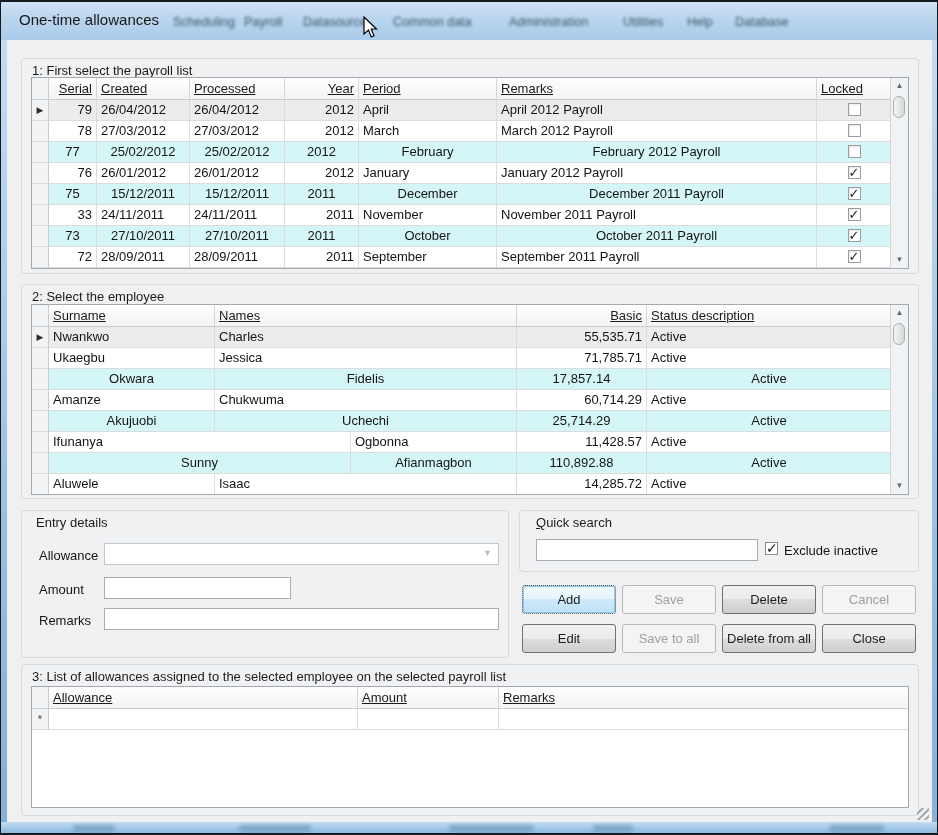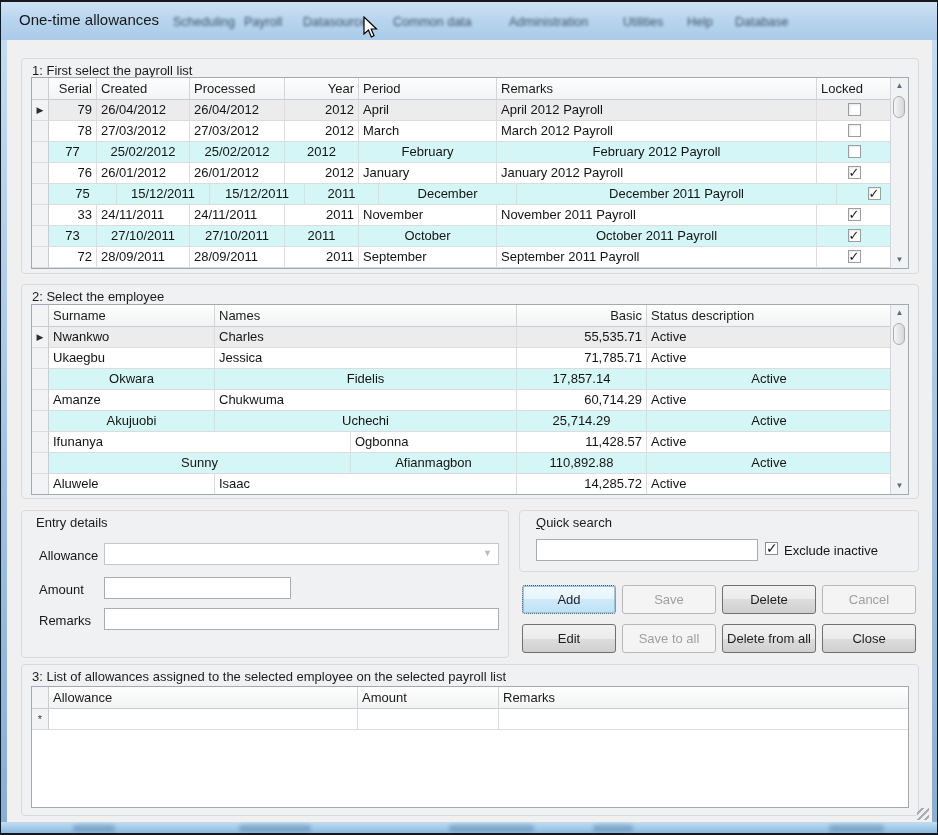--- a/index.html
+++ b/index.html
@@ -24,21 +24,21 @@
   
   #cursor{position:absolute;left:362px;top:14px;z-index:50;}
   
   .group{position:absolute;border:1px solid #d8dbde;border-radius:4px;background:#eff1f2;}
   .group-title{position:absolute;font-size:13px;color:#1c1c1c;white-space:nowrap;}
   
   .grid{position:absolute;background:#fff;border:1px solid #a3a9ae;overflow:hidden;}
   .grow{display:flex;width:100%;}
   .hcell{height:22px;line-height:21px;font-size:13px;color:#1b1b1b;padding:0 4px;
     background:linear-gradient(180deg,#fefefe,#f2f3f4);
-    border-right:1px solid #d3d6d9;border-bottom:1px solid #c9ccd0;overflow:hidden;white-space:nowrap;flex:none;}
+    border-right:1px solid #d3d6d9;border-bottom:1px solid #c9ccd0;overflow:hidden;white-space:nowrap;flex:none;text-decoration:underline;}
   .cell{height:21px;line-height:20px;font-size:13px;color:#141414;padding:0 4px;
     border-right:1px solid #dcdcdc;border-bottom:1px solid #dcdcdc;overflow:hidden;white-space:nowrap;flex:none;}
   .cell.r,.hcell.r{text-align:right;}
   .ind{background:#f2f3f4;border-right:1px solid #c9ccd0;text-align:center;padding:0;}
   .arrow-glyph{font-size:9px;color:#2d2d2d;}
   .newrow-glyph{font-size:11px;color:#3a3a3a;}
   .row-sel .cell{background:#ececec;}
   .row-alt .cell{background:#d5f6f7;text-align:center;}
   .row-sel .cell.ind,.row-alt .cell.ind{background:#f2f3f4;}
   .chk{display:inline-block;width:13px;height:13px;margin-top:3px;background:#fff;
@@ -142,21 +142,21 @@
         <div class="cell r" style="width: 48px;">76</div>
         <div class="cell" style="width: 93px;">26/01/2012</div>
         <div class="cell" style="width: 95px;">26/01/2012</div>
         <div class="cell r" style="width: 74px;">2012</div>
         <div class="cell" style="width: 138px;">January</div>
         <div class="cell" style="width: 320px;">January 2012 Payroll</div>
         <div class="cell" style="width: 75px; text-align: center;"><div class="chk" style="display: inline-block;">✓</div></div>
       </div>
       <div class="grow row-alt">
         <div class="cell ind" style="width: 17px;"></div>
-        <div class="cell r" style="width: 68px;">75</div>
+        <div class="cell r" style="width: 48px;">75</div>
         <div class="cell" style="width: 93px;">15/12/2011</div>
         <div class="cell" style="width: 95px;">15/12/2011</div>
         <div class="cell r" style="width: 74px;">2011</div>
         <div class="cell" style="width: 138px;">December</div>
         <div class="cell" style="width: 320px;">December 2011 Payroll</div>
         <div class="cell" style="width: 75px; text-align: center;"><div class="chk" style="display: inline-block;">✓</div></div>
       </div>
       <div class="grow">
         <div class="cell ind" style="width: 17px;"></div>
         <div class="cell r" style="width: 48px;">33</div>

